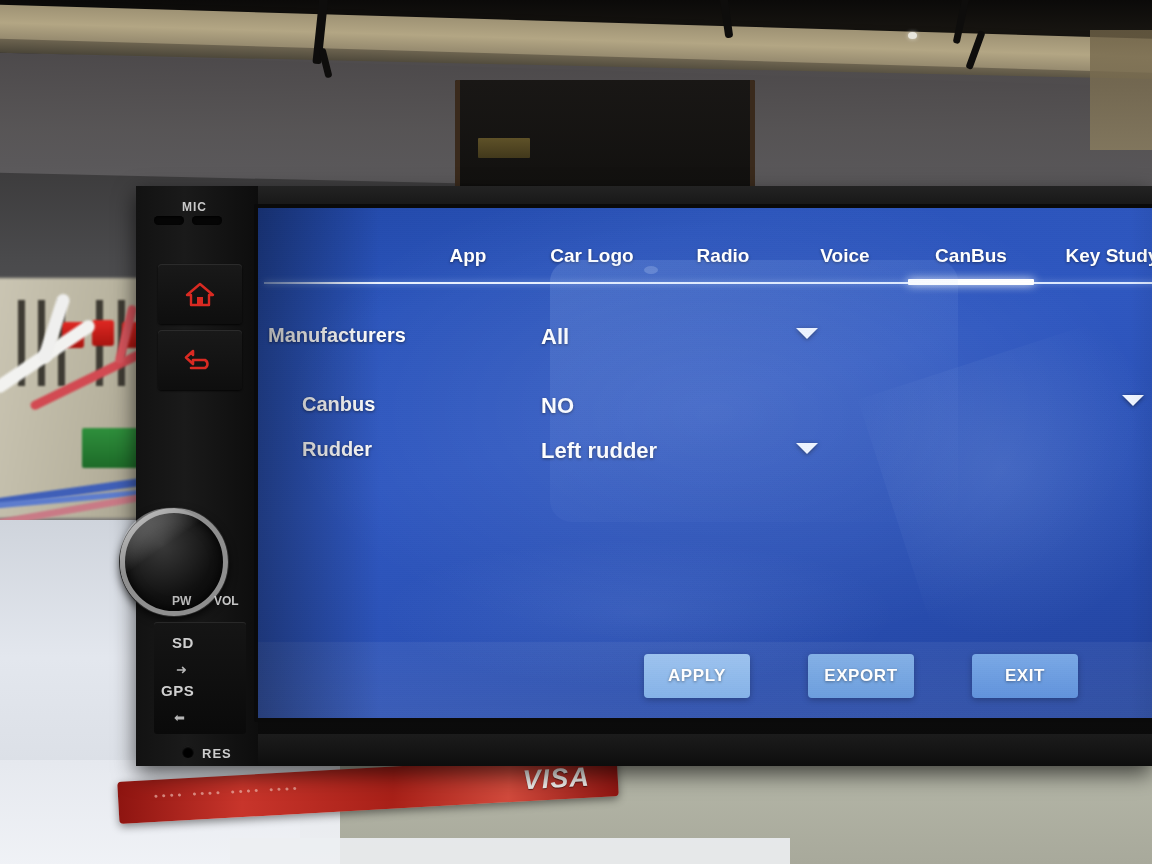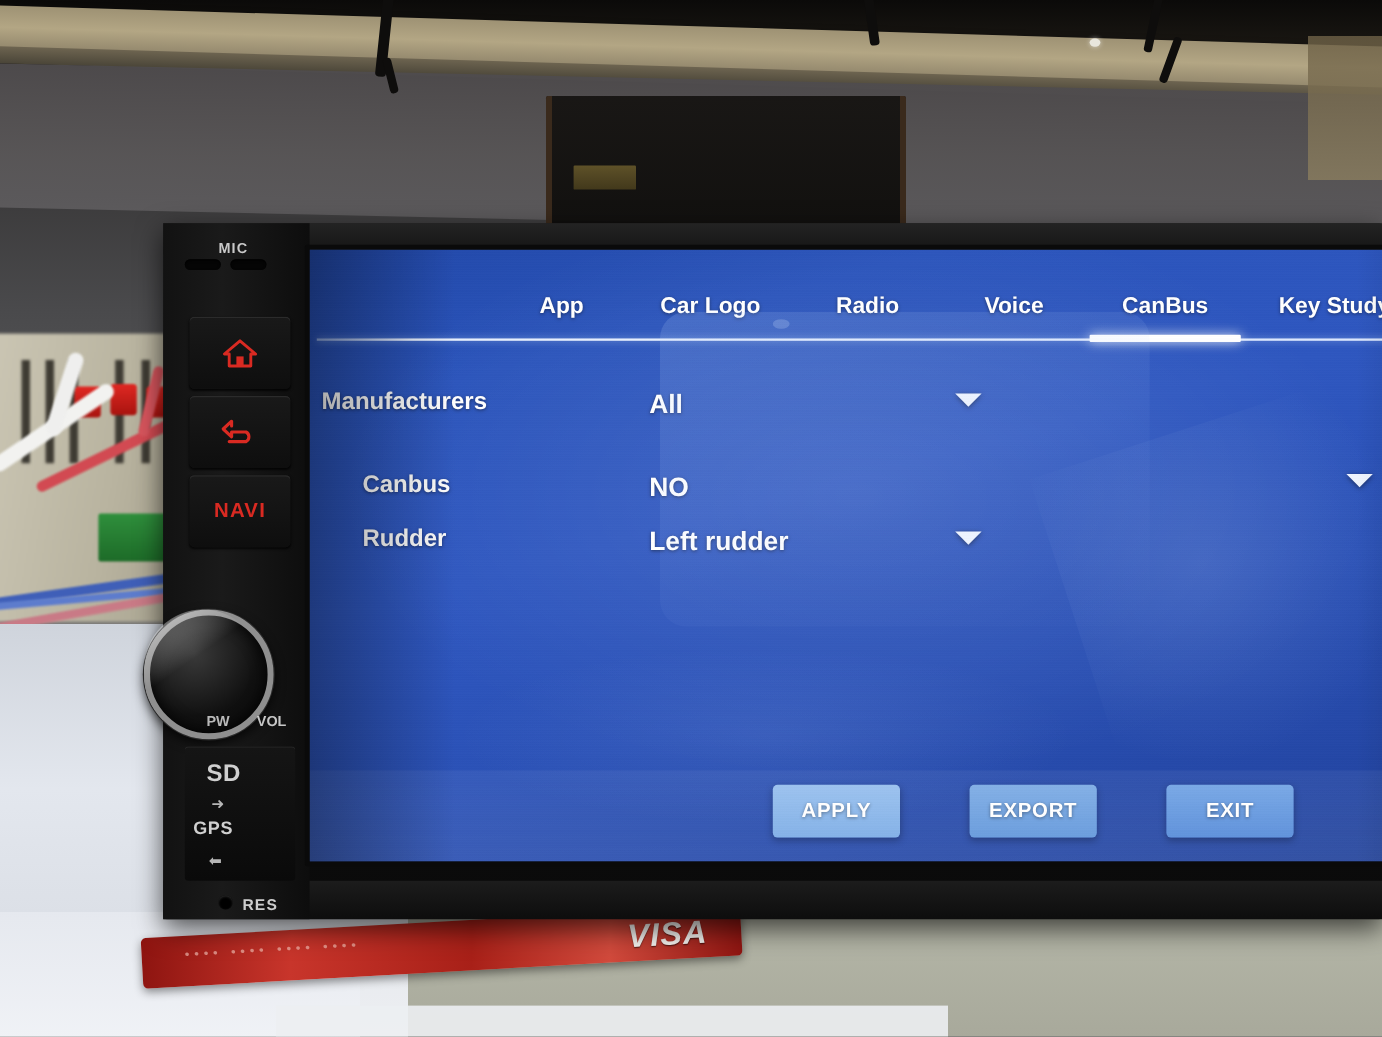--- a/index.html
+++ b/index.html
@@ -91,21 +91,21 @@
     border:5px solid #8f8f8f;
     box-shadow:0 0 0 1px #2a2a2a,0 4px 10px rgba(0,0,0,.8),inset 0 0 12px rgba(0,0,0,.9);}
   .knob-ring{position:absolute;left:-16px;top:322px;width:98px;height:98px;border-radius:50%;
     background:linear-gradient(145deg,rgba(255,255,255,.55),rgba(255,255,255,0) 42%);}
   .pw-label{position:absolute;left:36px;top:408px;color:#b9b9b9;font-size:12px;font-weight:700;}
   .vol-label{position:absolute;left:78px;top:408px;color:#c6c6c6;font-size:12px;font-weight:700;}
 
   .slot-panel{position:absolute;left:18px;top:436px;width:92px;height:112px;
     background:linear-gradient(180deg,#151515,#0a0a0a);border-radius:3px;
     box-shadow:inset 0 1px 0 #282828;}
-  .sd-label{position:absolute;left:36px;top:448px;color:#cfcfcf;font-size:20px;font-weight:700;letter-spacing:.5px;}
+  .sd-label{position:absolute;left:36px;top:448px;color:#cfcfcf;font-size:15px;font-weight:700;letter-spacing:.5px;}
   .gps-label{position:absolute;left:25px;top:496px;color:#cfcfcf;font-size:15px;font-weight:700;letter-spacing:.5px;}
   .arrow-r{position:absolute;left:40px;top:476px;color:#b6b6b6;font-size:13px;}
   .arrow-l{position:absolute;left:38px;top:524px;color:#b6b6b6;font-size:13px;}
 
   .res-hole{position:absolute;left:46px;top:560px;width:12px;height:12px;border-radius:50%;
     background:#000;box-shadow:inset 0 1px 2px #2a2a2a;}
   .res-label{position:absolute;left:66px;top:560px;color:#cdcdcd;font-size:13px;font-weight:700;letter-spacing:1px;}
 
   
   .visa{position:absolute;left:118px;top:768px;width:500px;height:42px;
@@ -233,23 +233,20 @@
           <rect x="12" y="16" width="6" height="8" fill="#d92a22"></rect>
         </svg>
       </div>
 
       <div class="hw-btn b2">
         <svg width="34" height="26" viewBox="0 0 34 26">
           <path d="M10 8 L10 4 L3 10.5 L10 17 L10 13 L22 13 A4.5 4.5 0 0 1 22 21 L8 21" fill="none" stroke="#d92a22" stroke-width="2.6" stroke-linejoin="round" stroke-linecap="round"></path>
         </svg>
       </div>
 
-      <div class="hw-btn b3">
-        <span class="navi-text">NAVI</span>
-      </div>
 
       <div class="knob"></div>
       <div class="knob-ring"></div>
       <div class="pw-label">PW</div>
       <div class="vol-label">VOL</div>
 
       <div class="slot-panel"></div>
       <div class="sd-label">SD</div>
       <div class="arrow-r">➜</div>
       <div class="gps-label">GPS</div>

